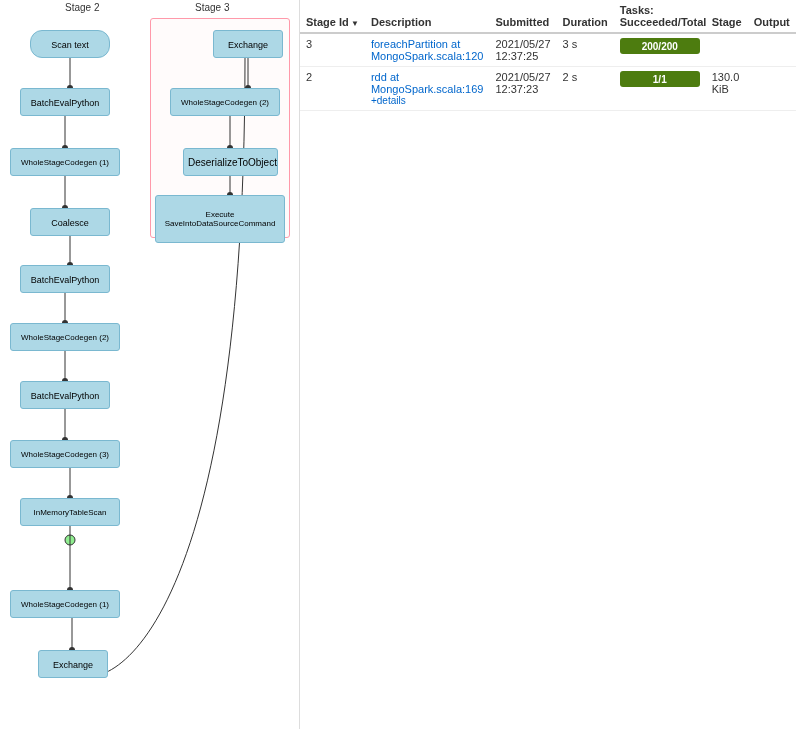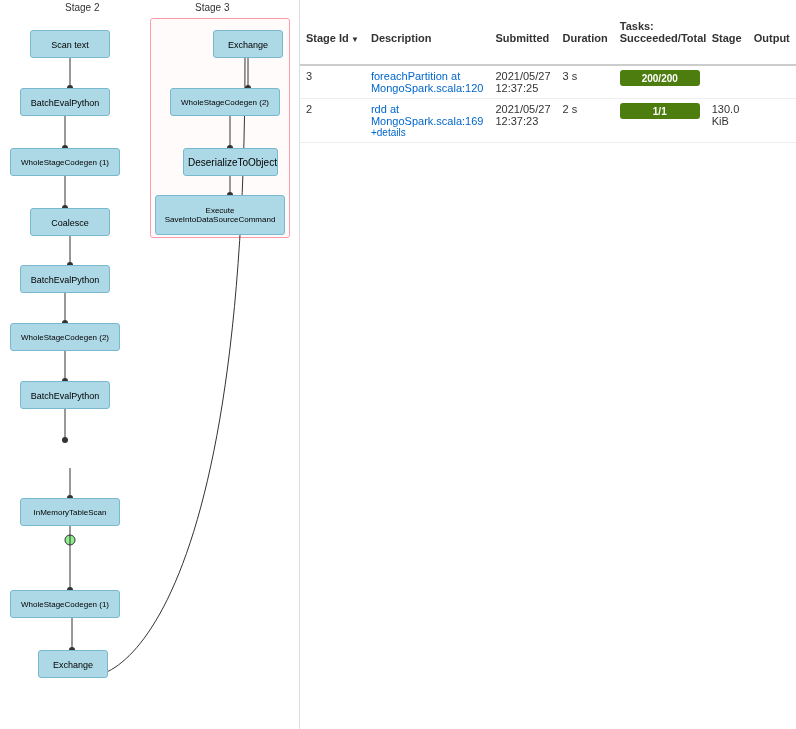--- a/index.html
+++ b/index.html
@@ -81,21 +81,21 @@
       width: 100%;
       min-width: 490px;
     }
 
     thead tr {
       border-bottom: 1px solid #ccc;
     }
 
     th {
       text-align: left;
-      padding: 20px 6px;
+      padding: 4px 6px;
       font-size: 11px;
       font-weight: bold;
       color: #333;
       white-space: nowrap;
       vertical-align: bottom;
       border-bottom: 2px solid #ccc;
       cursor: pointer;
     }
 
     th.sortable:after { content: ' ▼'; font-size: 8px; }
@@ -196,35 +196,36 @@
 
       <line x1="230" y1="116" x2="230" y2="148" stroke="#333" stroke-width="1"></line>
       <circle cx="230" cy="148" r="3" fill="#333"></circle>
 
       <line x1="230" y1="176" x2="230" y2="195" stroke="#333" stroke-width="1"></line>
       <circle cx="230" cy="195" r="3" fill="#333"></circle>
 
       <path d="M 73 664 C 73 700, 245 700, 245 58" stroke="#333" stroke-width="1" fill="none"></path>
     </svg>
 
-    <div class="dag-node" style="left:30px; top:30px; width:80px; height:28px; line-height:24px;">Scan text</div>
+    <div class="dag-node" style="left:30px; top:30px; width:80px; height:28px; line-height:24px;border-radius:12px;">Scan text</div>
     <div class="dag-node" style="left:20px; top:88px; width:90px; height:28px; line-height:24px;">BatchEvalPython</div>
     <div class="dag-node" style="left:10px; top:148px; width:110px; height:28px; line-height:24px; font-size:8px;">WholeStageCodegen (1)</div>
     <div class="dag-node" style="left:30px; top:208px; width:80px; height:28px; line-height:24px;">Coalesce</div>
     <div class="dag-node" style="left:20px; top:265px; width:90px; height:28px; line-height:24px;">BatchEvalPython</div>
     <div class="dag-node" style="left:10px; top:323px; width:110px; height:28px; line-height:24px; font-size:8px;">WholeStageCodegen (2)</div>
     <div class="dag-node" style="left:20px; top:381px; width:90px; height:28px; line-height:24px;">BatchEvalPython</div>
+    <div class="dag-node" style="left:10px; top:440px; width:110px; height:28px; line-height:24px; font-size:8px;">WholeStageCodegen (3)</div>
     <div class="dag-node" style="left:20px; top:498px; width:100px; height:28px; line-height:24px; font-size:8px;">InMemoryTableScan</div>
     <div class="dag-node" style="left:10px; top:590px; width:110px; height:28px; line-height:24px; font-size:8px;">WholeStageCodegen (1)</div>
     <div class="dag-node" style="left:38px; top:650px; width:70px; height:28px; line-height:24px;">Exchange</div>
 
     <div class="dag-node" style="left:213px; top:30px; width:70px; height:28px; line-height:24px;">Exchange</div>
     <div class="dag-node" style="left:170px; top:88px; width:110px; height:28px; line-height:24px; font-size:8px;">WholeStageCodegen (2)</div>
     <div class="dag-node" style="left:183px; top:148px; width:95px; height:28px; line-height:24px; font-size:10px;">DeserializeToObject</div>
-    <div class="dag-node" style="left:155px; top:195px; width:130px; height:40px; font-size:8px; display:flex; align-items:center; justify-content:center;">Execute SaveIntoDataSourceCommand</div>
+    <div class="dag-node" style="left:155px; top:195px; width:130px; height:48px; font-size:8px; display:flex; align-items:center; justify-content:center;">Execute SaveIntoDataSourceCommand</div>
   </div>
 
   <div class="table-panel">
     <table>
       <thead>
         <tr>
           <th class="sortable">Stage Id</th>
           <th>Description</th>
           <th>Submitted</th>
           <th>Duration</th>

